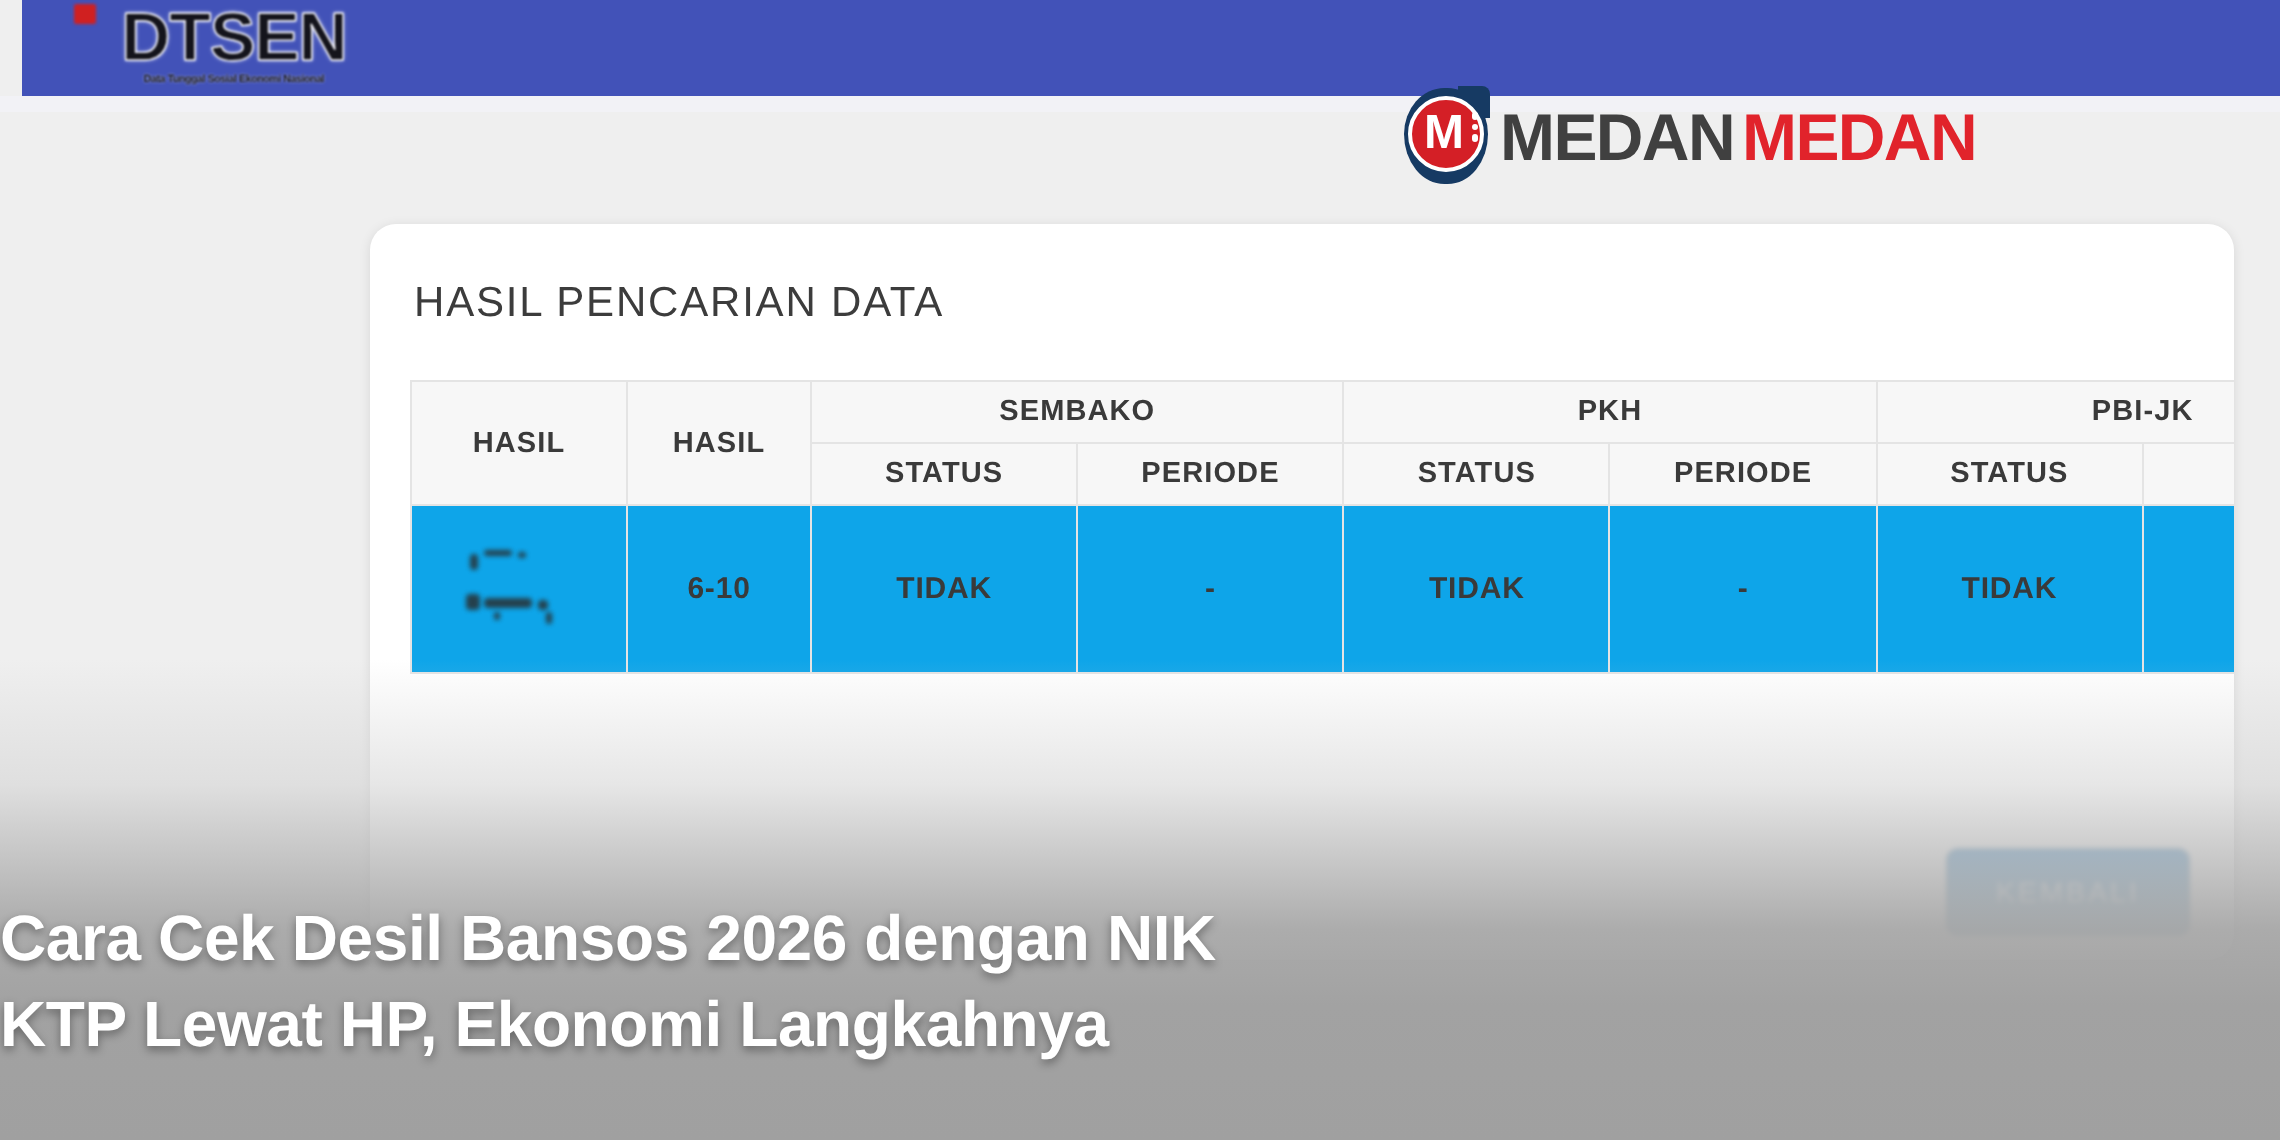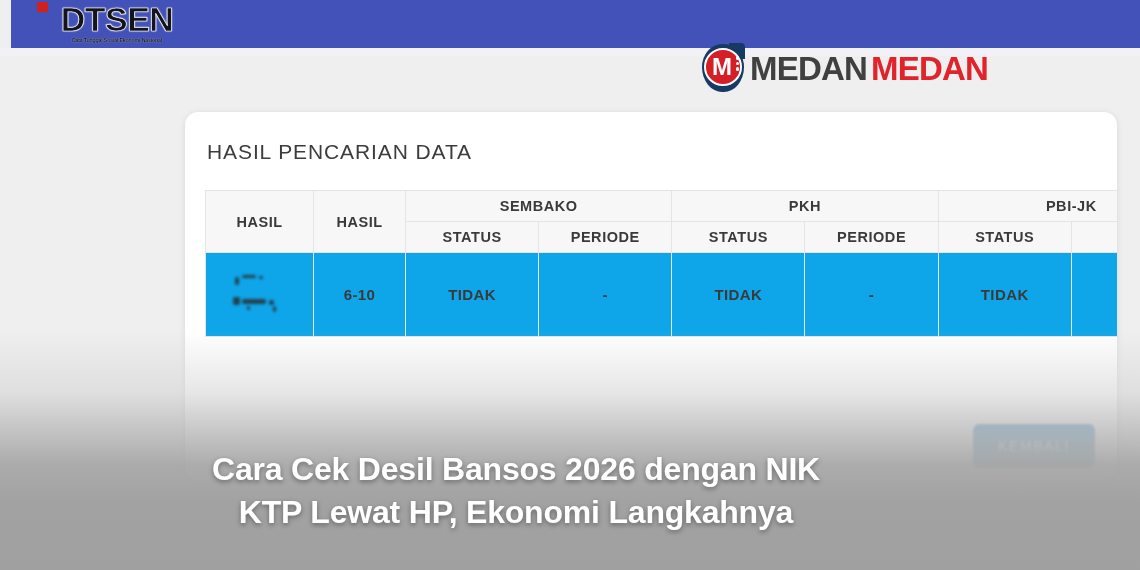--- a/index.html
+++ b/index.html
@@ -189,21 +189,21 @@
         rgba(210,210,210,0.55) 26%,
         rgba(166,166,166,0.93) 56%,
         rgba(162,162,162,1) 72%,
         rgba(160,160,160,1) 100%);
     z-index:20;
   }
 
   
   #caption {
     position:absolute; left:0; top:448px; width:1032px;
-    text-align:center;
+    text-align:left;
     z-index:30;
     color:#ffffff;
     font-size:32px;
     font-weight:bold;
     line-height:1.33;
     letter-spacing:-0.2px;
     text-shadow:0 2px 5px rgba(0,0,0,0.38);
   }
   #caption div { white-space:nowrap; }
 </style>

